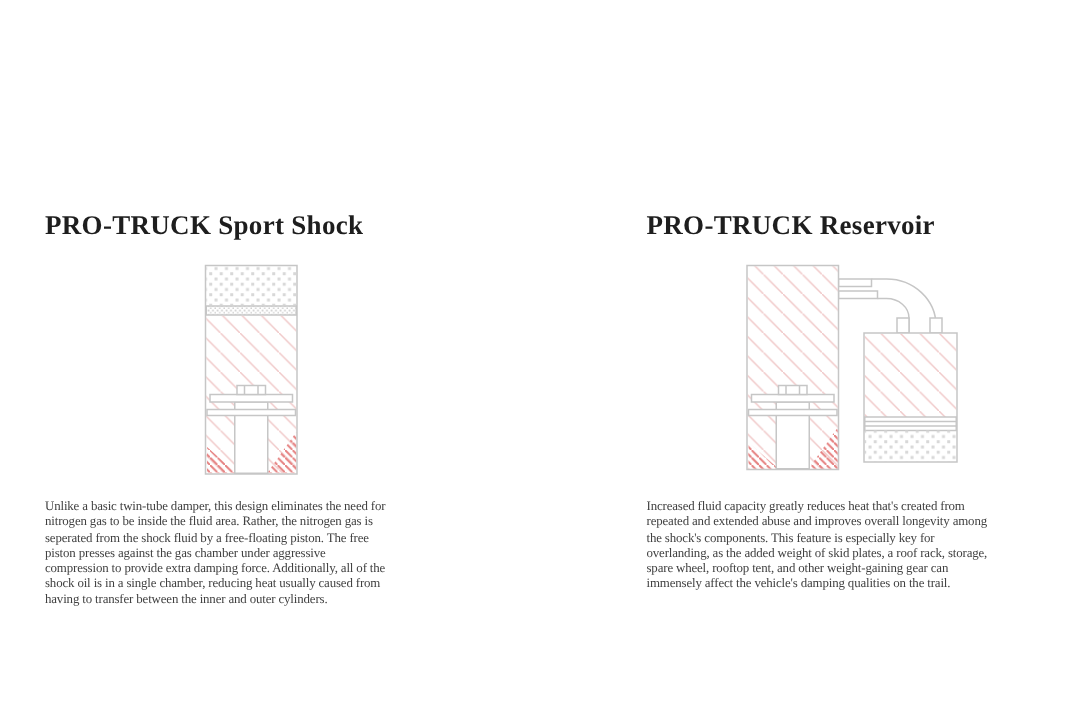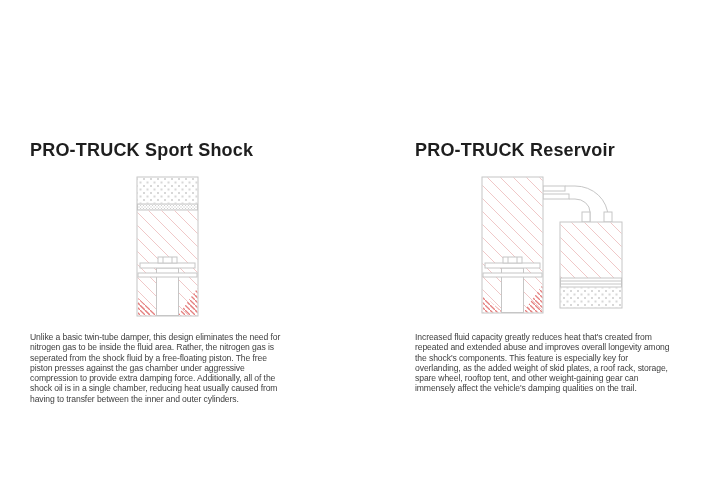--- a/index.html
+++ b/index.html
@@ -2,26 +2,26 @@
 <html style="--c-background: #ffffff; --c-outline: #c6c6c6; --c-dot-fill: #d8d8d8; --c-fine-fill: #cfcfcf; --c-oil-hatch: #f0c8c8; --c-oil-hatch-dense: #e5807f; --c-title-text: #1e1e1e; --c-body-text: #414141;"><head>
 <meta charset="utf-8">
 <style>
   * { margin: 0; padding: 0; box-sizing: border-box; }
   html, body { background: #ffffff; }
   .page {
     position: relative;
     width: 720px;
     height: 481px;
     background: var(--c-background, #ffffff);
-    font-family: Liberation Sans, sans-serif;
+    font-family: Liberation Serif, serif;
     overflow: hidden;
   }
   .panel { position: absolute; top: 141px; width: 272px; }
   .panel-left  { left: 30px; }
-  .panel-right { left: 415px; }
+  .panel-right { left: 431px; }
   .panel-title {
     font-size: 18px;
     line-height: 19px;
     font-weight: 700;
     letter-spacing: 0.2px;
     color: var(--c-title-text, #1e1e1e);
   }
   .figwrap { display: block; margin-top: 10px; }
   .fig { display: block; }
   .desc {

